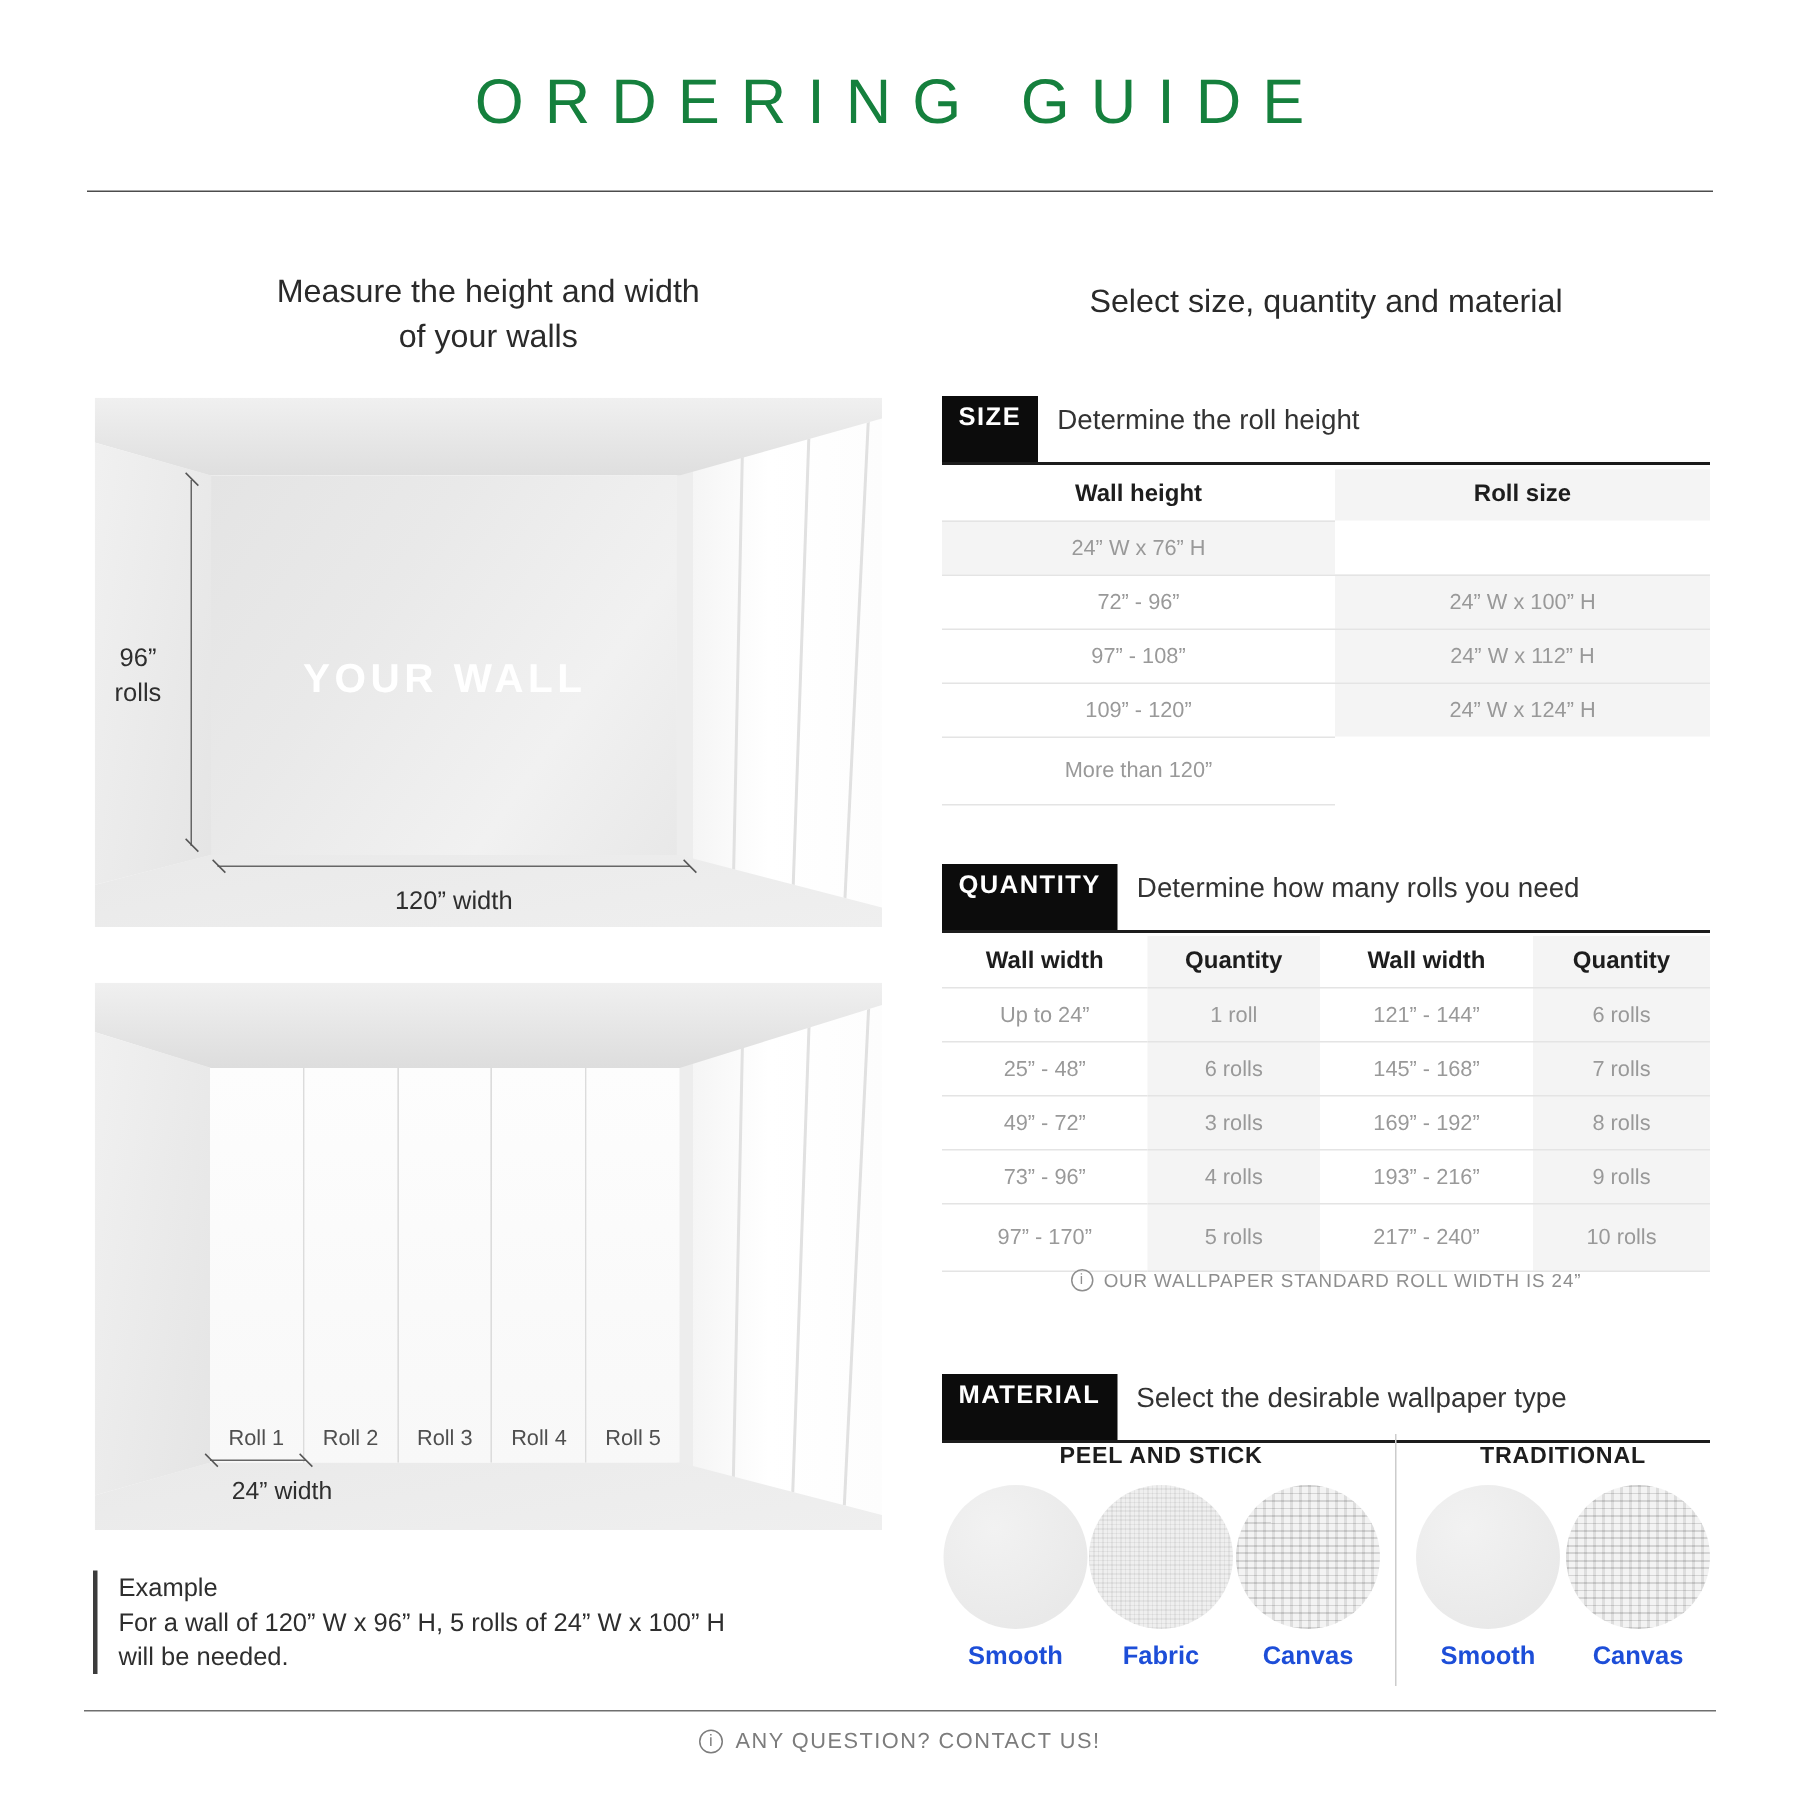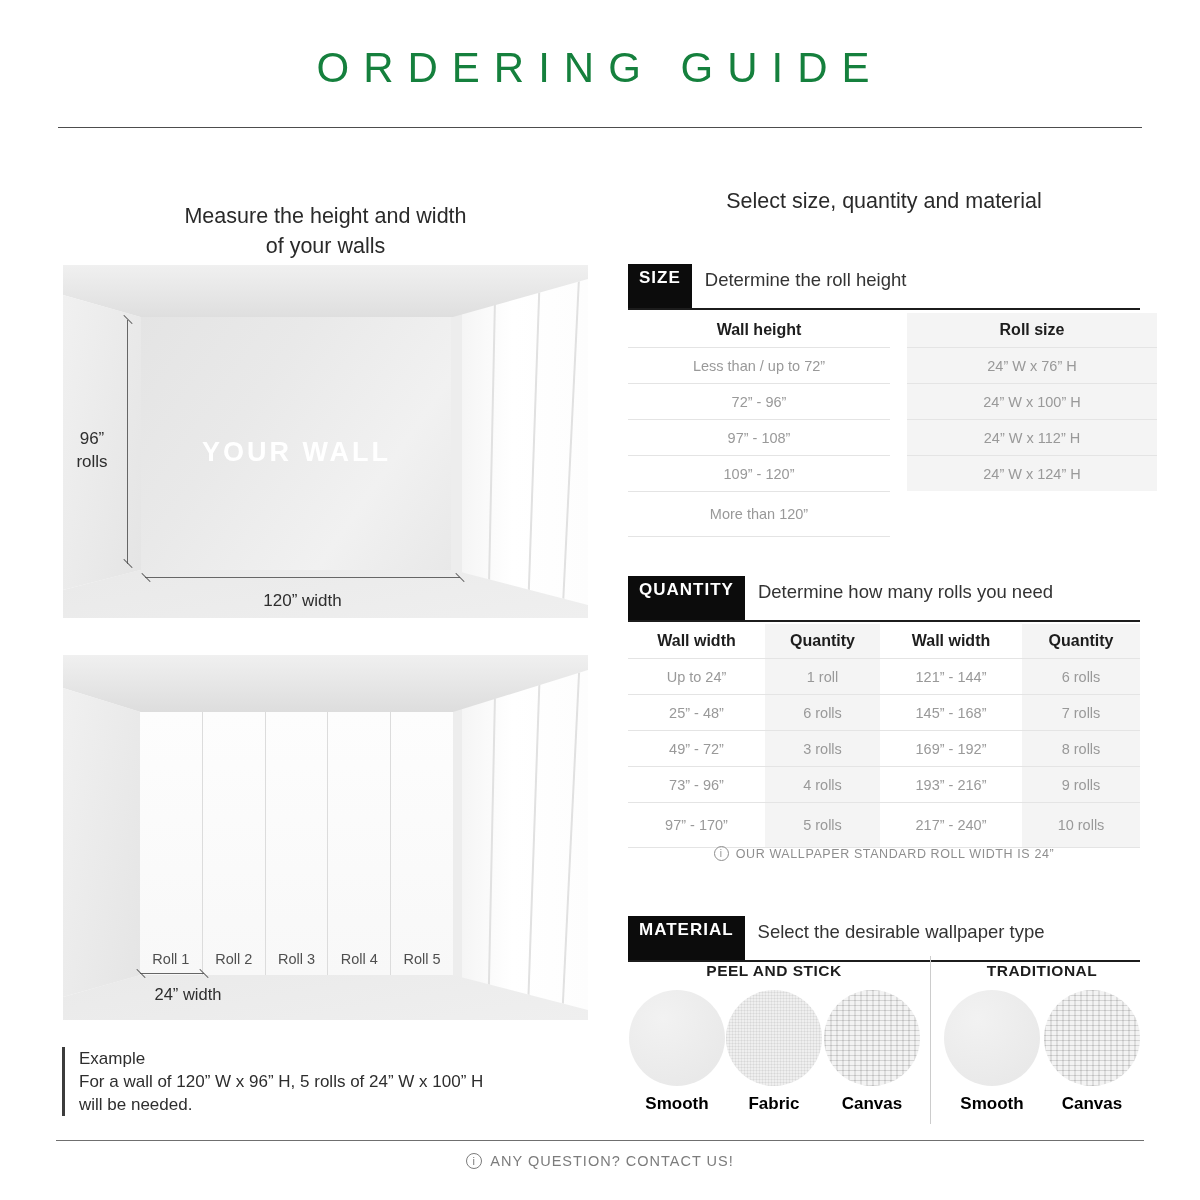--- a/index.html
+++ b/index.html
@@ -7,21 +7,21 @@
   body { font-family:"Liberation Sans", sans-serif; color:#222; }
   .page { position:relative; width:1200px; height:1200px; background:#fff; overflow:hidden; }
 
   
   .title { position:absolute; top:44px; left:0; width:1200px; text-align:center;
            font-size:42px; font-weight:500; letter-spacing:14px; color:#15803d; }
   .top-rule { position:absolute; top:127px; left:58px; width:1084px; height:1px; background:#4d4d4d; }
 
   
   .col-heading { position:absolute; text-align:center; font-size:21.5px; line-height:30px; color:#2a2a2a; }
-  .heading-left { top:201px; left:63px; width:525px; }
+  .heading-left { top:179px; left:63px; width:525px; }
   .heading-right { top:186px; left:628px; width:512px; }
 
   
   .room { position:absolute; left:63px; width:525px; overflow:hidden; background:#fff; }
   .room1 { top:265px; height:353px; }
   .room2 { top:655px; height:365px; }
   .room > div { position:absolute; }
   .backwall { left:77px; width:313px; background:linear-gradient(125deg,#e4e4e4 0%,#e9e9e9 35%,#f1f1f1 72%,#e8e8e8 100%); }
   .room1 .backwall { top:52px; height:253px; }
   .room2 .backwall { top:57px; height:263px; }
@@ -80,21 +80,21 @@
            font-size:17px; padding:4px 11px 5px; }
   .sec-sub { color:#333; font-size:18.5px; padding:5px 0 17px 13px; align-self:center; }
   .size-head { top:264px; }
   .qty-head { top:576px; }
   .mat-head { top:916px; }
 
   .tbl { position:absolute; left:628px; width:512px; }
   .size-tbl { top:313px; }
   .qty-tbl { top:624px; }
   .trow { display:grid; }
-  .size-tbl .trow { grid-template-columns:262px 250px;gap:17px; }
+  .size-tbl .trow { grid-template-columns:262px 250px; }
   .qty-tbl .trow { grid-template-columns:137px 115px 142px 118px; }
   .trow > div { display:flex; align-items:center; justify-content:center; text-align:center; }
   .thead > div { height:34px; font-weight:bold; font-size:16px; color:#1d1d1d; }
   .tbody > div { height:36px; font-size:14.5px; color:#999; border-top:1px solid #e4e4e4; }
   .tbl .last > div { height:46px; border-bottom:1px solid #e4e4e4; }
   .alt { background:#f4f4f4; }
   .small-cell { font-size:13px; line-height:16px; max-width:160px; margin:0 auto; }
   .trow .wrap-cell { display:flex; }
 
   .note { position:absolute; left:628px; top:846px; width:512px; display:flex; align-items:center;
@@ -114,21 +114,21 @@
   .tex-fabric { background:
       repeating-linear-gradient(0deg, rgba(0,0,0,0.05) 0 1px, transparent 1px 3px),
       repeating-linear-gradient(90deg, rgba(0,0,0,0.05) 0 1px, transparent 1px 3px),
       #efefef; }
   .tex-canvas { background:
       repeating-linear-gradient(0deg, rgba(0,0,0,0.13) 0 1px, transparent 1px 5px),
       repeating-linear-gradient(90deg, rgba(0,0,0,0.09) 0 2px, transparent 2px 6px),
       #f3f3f3; }
   .sw1 { left:629px; } .sw2 { left:726px; } .sw3 { left:824px; } .sw4 { left:944px; } .sw5 { left:1044px; }
   .swatch-label { position:absolute; top:1094px; width:96px; text-align:center; font-weight:bold;
-                  font-size:17px; color:#000000; }
+                  font-size:17px; color:#1d4ed8; }
 
   
   .footer-rule { position:absolute; top:1140px; left:56px; width:1088px; height:1px; background:#6f6f6f; }
   .footer { position:absolute; top:1153px; left:0; width:1200px; display:flex; align-items:center;
             justify-content:center; gap:8px; font-size:14.5px; letter-spacing:1px; color:#7c7c7c; }
   .footer .info-icon { width:16px; height:16px; border-color:#7c7c7c; color:#7c7c7c; font-size:11px; }
 </style>
 </head>
 <body>
 
@@ -212,21 +212,20 @@
   <div class="sec-head size-head">
     <span class="badge">SIZE</span>
     <span class="sec-sub">Determine the roll height</span>
   </div>
   <div class="tbl size-tbl">
     <div class="trow thead">
       <div>Wall height</div>
       <div class="alt">Roll size</div>
     </div>
     <div class="trow tbody">
-      <div>Less than / up to 72”</div>
       <div class="alt">24” W x 76” H</div>
     </div>
     <div class="trow tbody">
       <div>72” - 96”</div>
       <div class="alt">24” W x 100” H</div>
     </div>
     <div class="trow tbody">
       <div>97” - 108”</div>
       <div class="alt">24” W x 112” H</div>
     </div>

